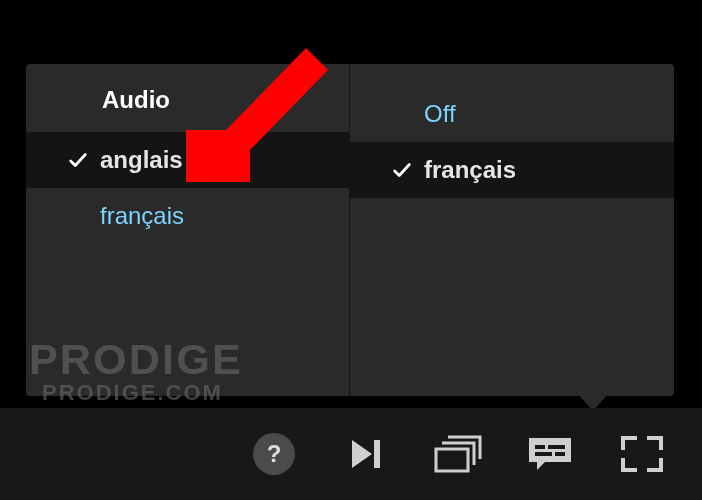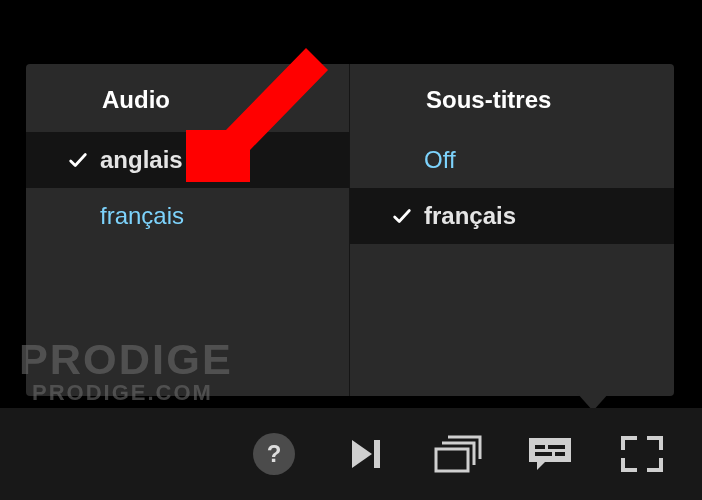--- a/index.html
+++ b/index.html
@@ -112,21 +112,21 @@
     align-items: center;
     justify-content: center;
     color: #ddd;
     font-size: 24px;
     font-weight: 700;
   }
 
   
   .watermark {
     position: absolute;
-    left: 22px;
+    left: 32px;
     top: 336px;
     color: #6a6a6a;
     opacity: 0.6;
     font-family: Arial, sans-serif;
     pointer-events: none;
     user-select: none;
   }
   .watermark .line1 {
     font-size: 42px;
     font-weight: 700;
@@ -159,21 +159,20 @@
       <span class="label">anglais</span>
     </div>
 
     <div class="option">
       <span class="check"></span>
       <span class="label">français</span>
     </div>
   </div>
 
   <div class="column subtitles">
-    <div class="col-header">Sous-titres</div>
 
     <div class="option">
       <span class="check"></span>
       <span class="label">Off</span>
     </div>
 
     <div class="option selected">
       <span class="check">
         <svg width="22" height="22" viewBox="0 0 24 24" fill="none" stroke="#fff" stroke-width="3" stroke-linecap="round" stroke-linejoin="round">
             <polyline points="4 13 9 18 20 6"></polyline>

